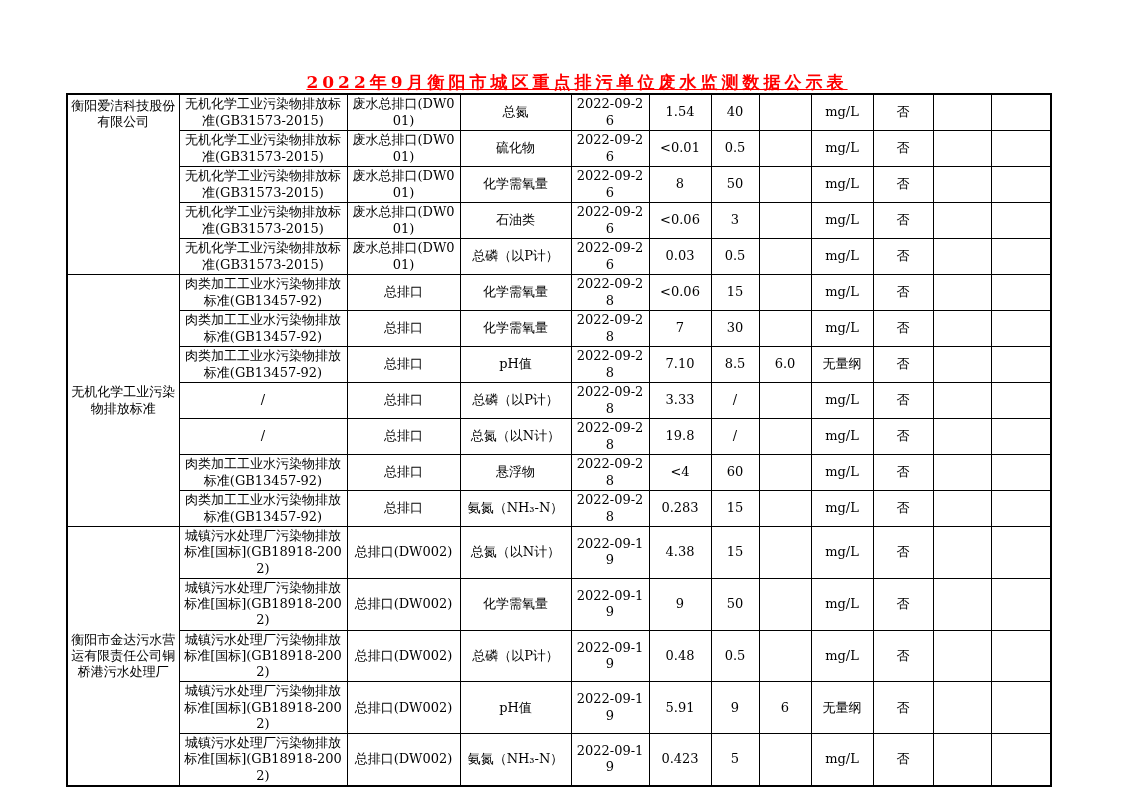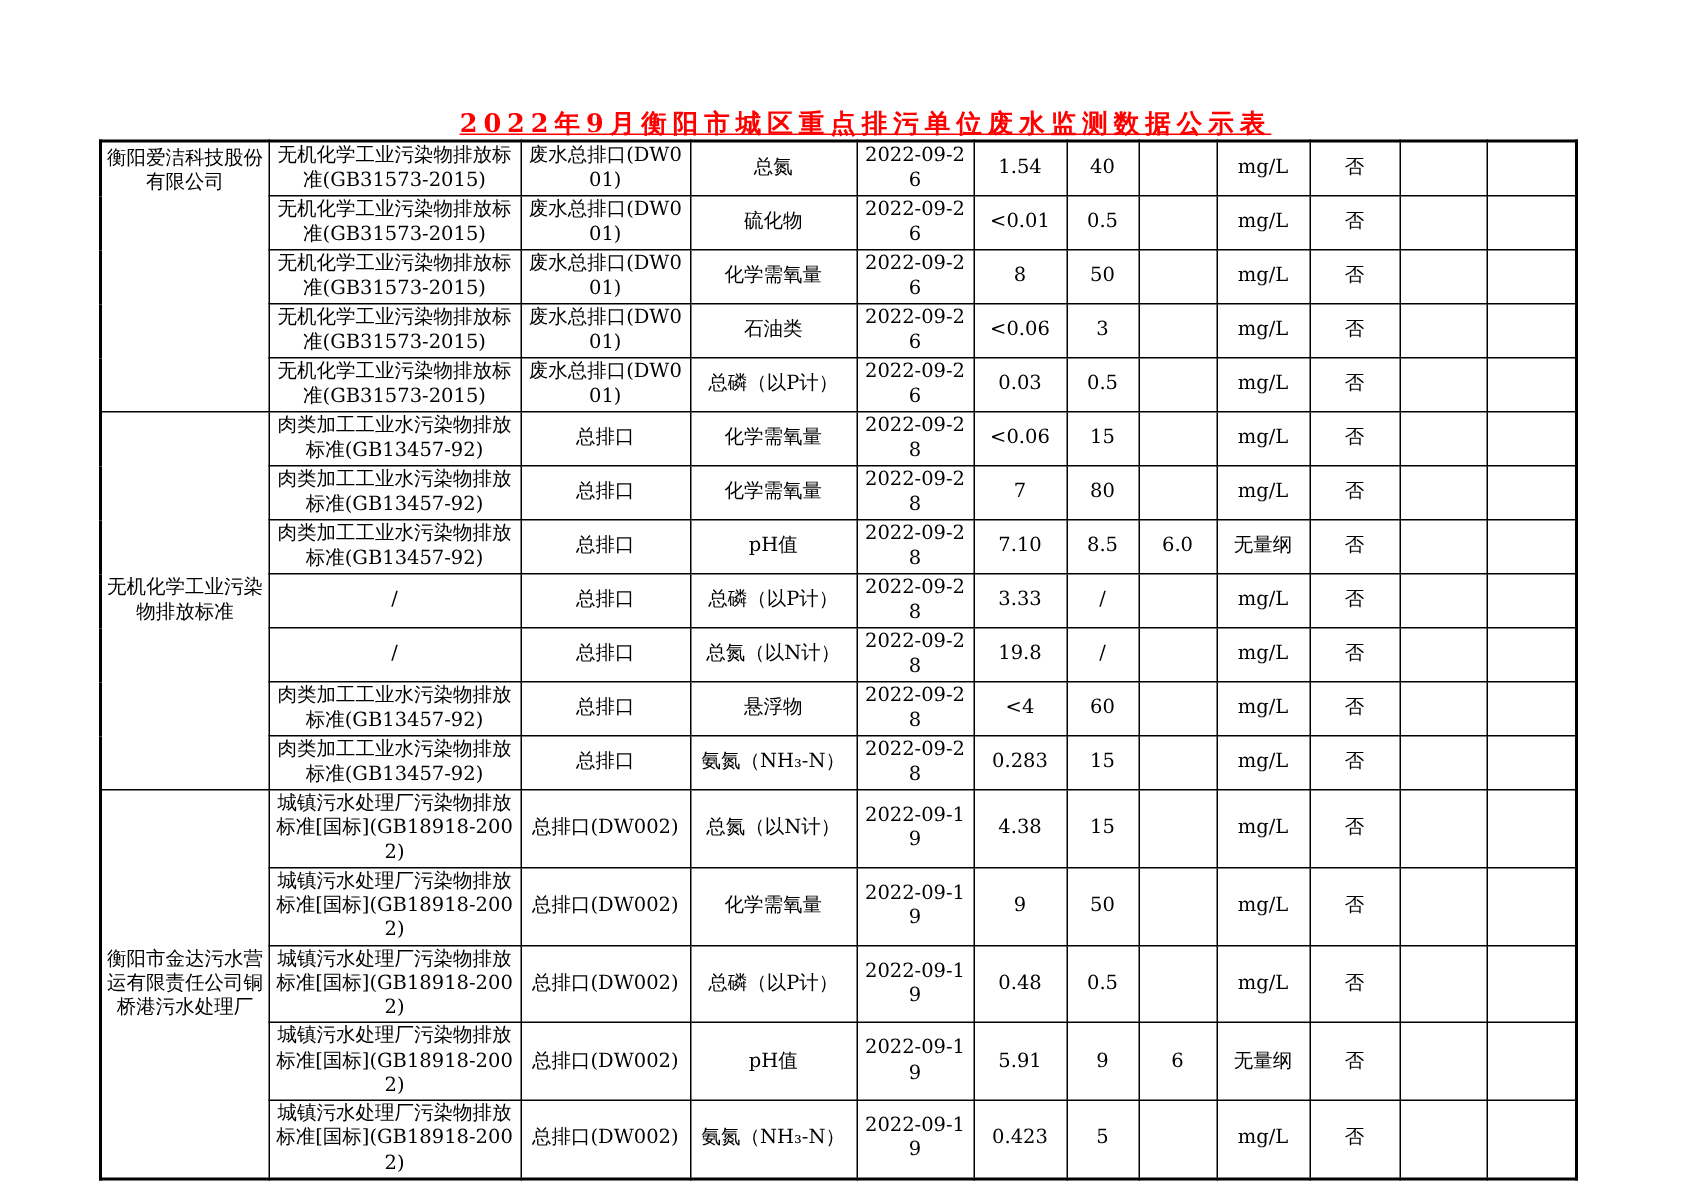--- a/index.html
+++ b/index.html
@@ -159,21 +159,21 @@
           <td>否</td>
           <td></td>
           <td></td>
         </tr>
         <tr class="g1">
           <td>肉类加工工业水污染物排放标准(GB13457-92)</td>
           <td>总排口</td>
           <td>化学需氧量</td>
           <td>2022-09-28</td>
           <td>7</td>
-          <td>80</td>
+          <td>30</td>
           <td></td>
           <td>mg/L</td>
           <td>否</td>
           <td></td>
           <td></td>
         </tr>
         <tr class="g1">
           <td>肉类加工工业水污染物排放标准(GB13457-92)</td>
           <td>总排口</td>
           <td>pH值</td>

